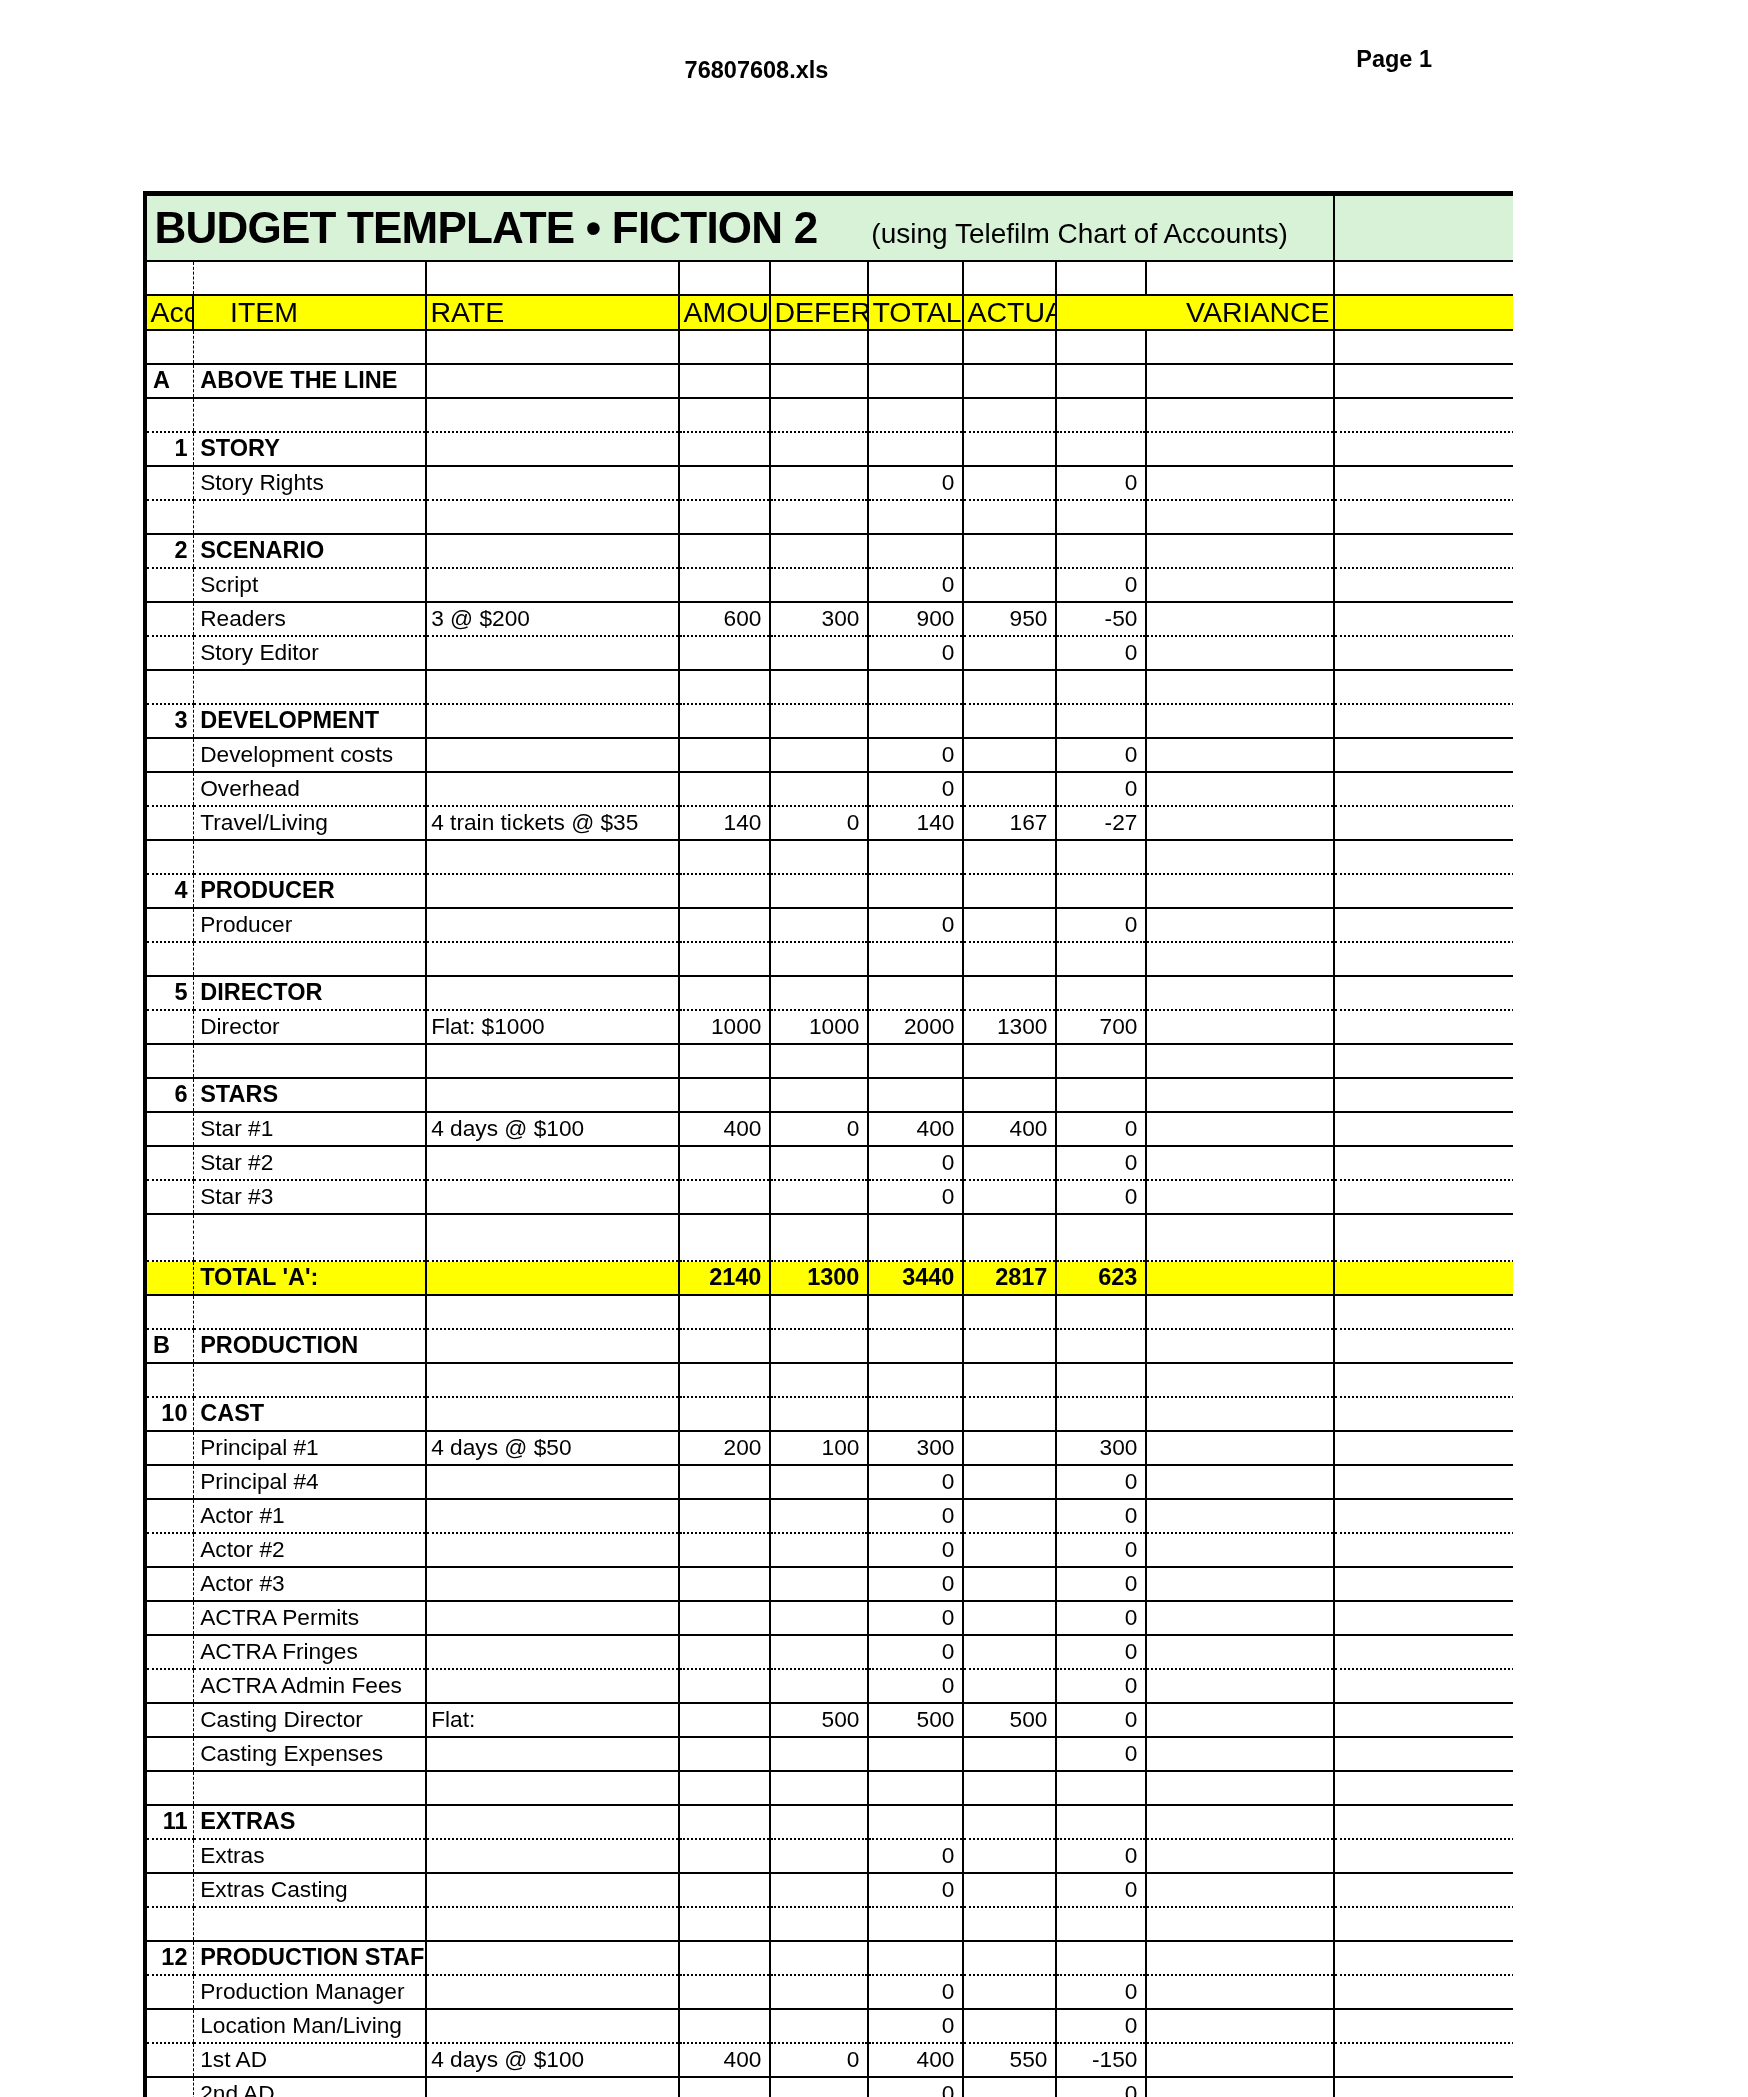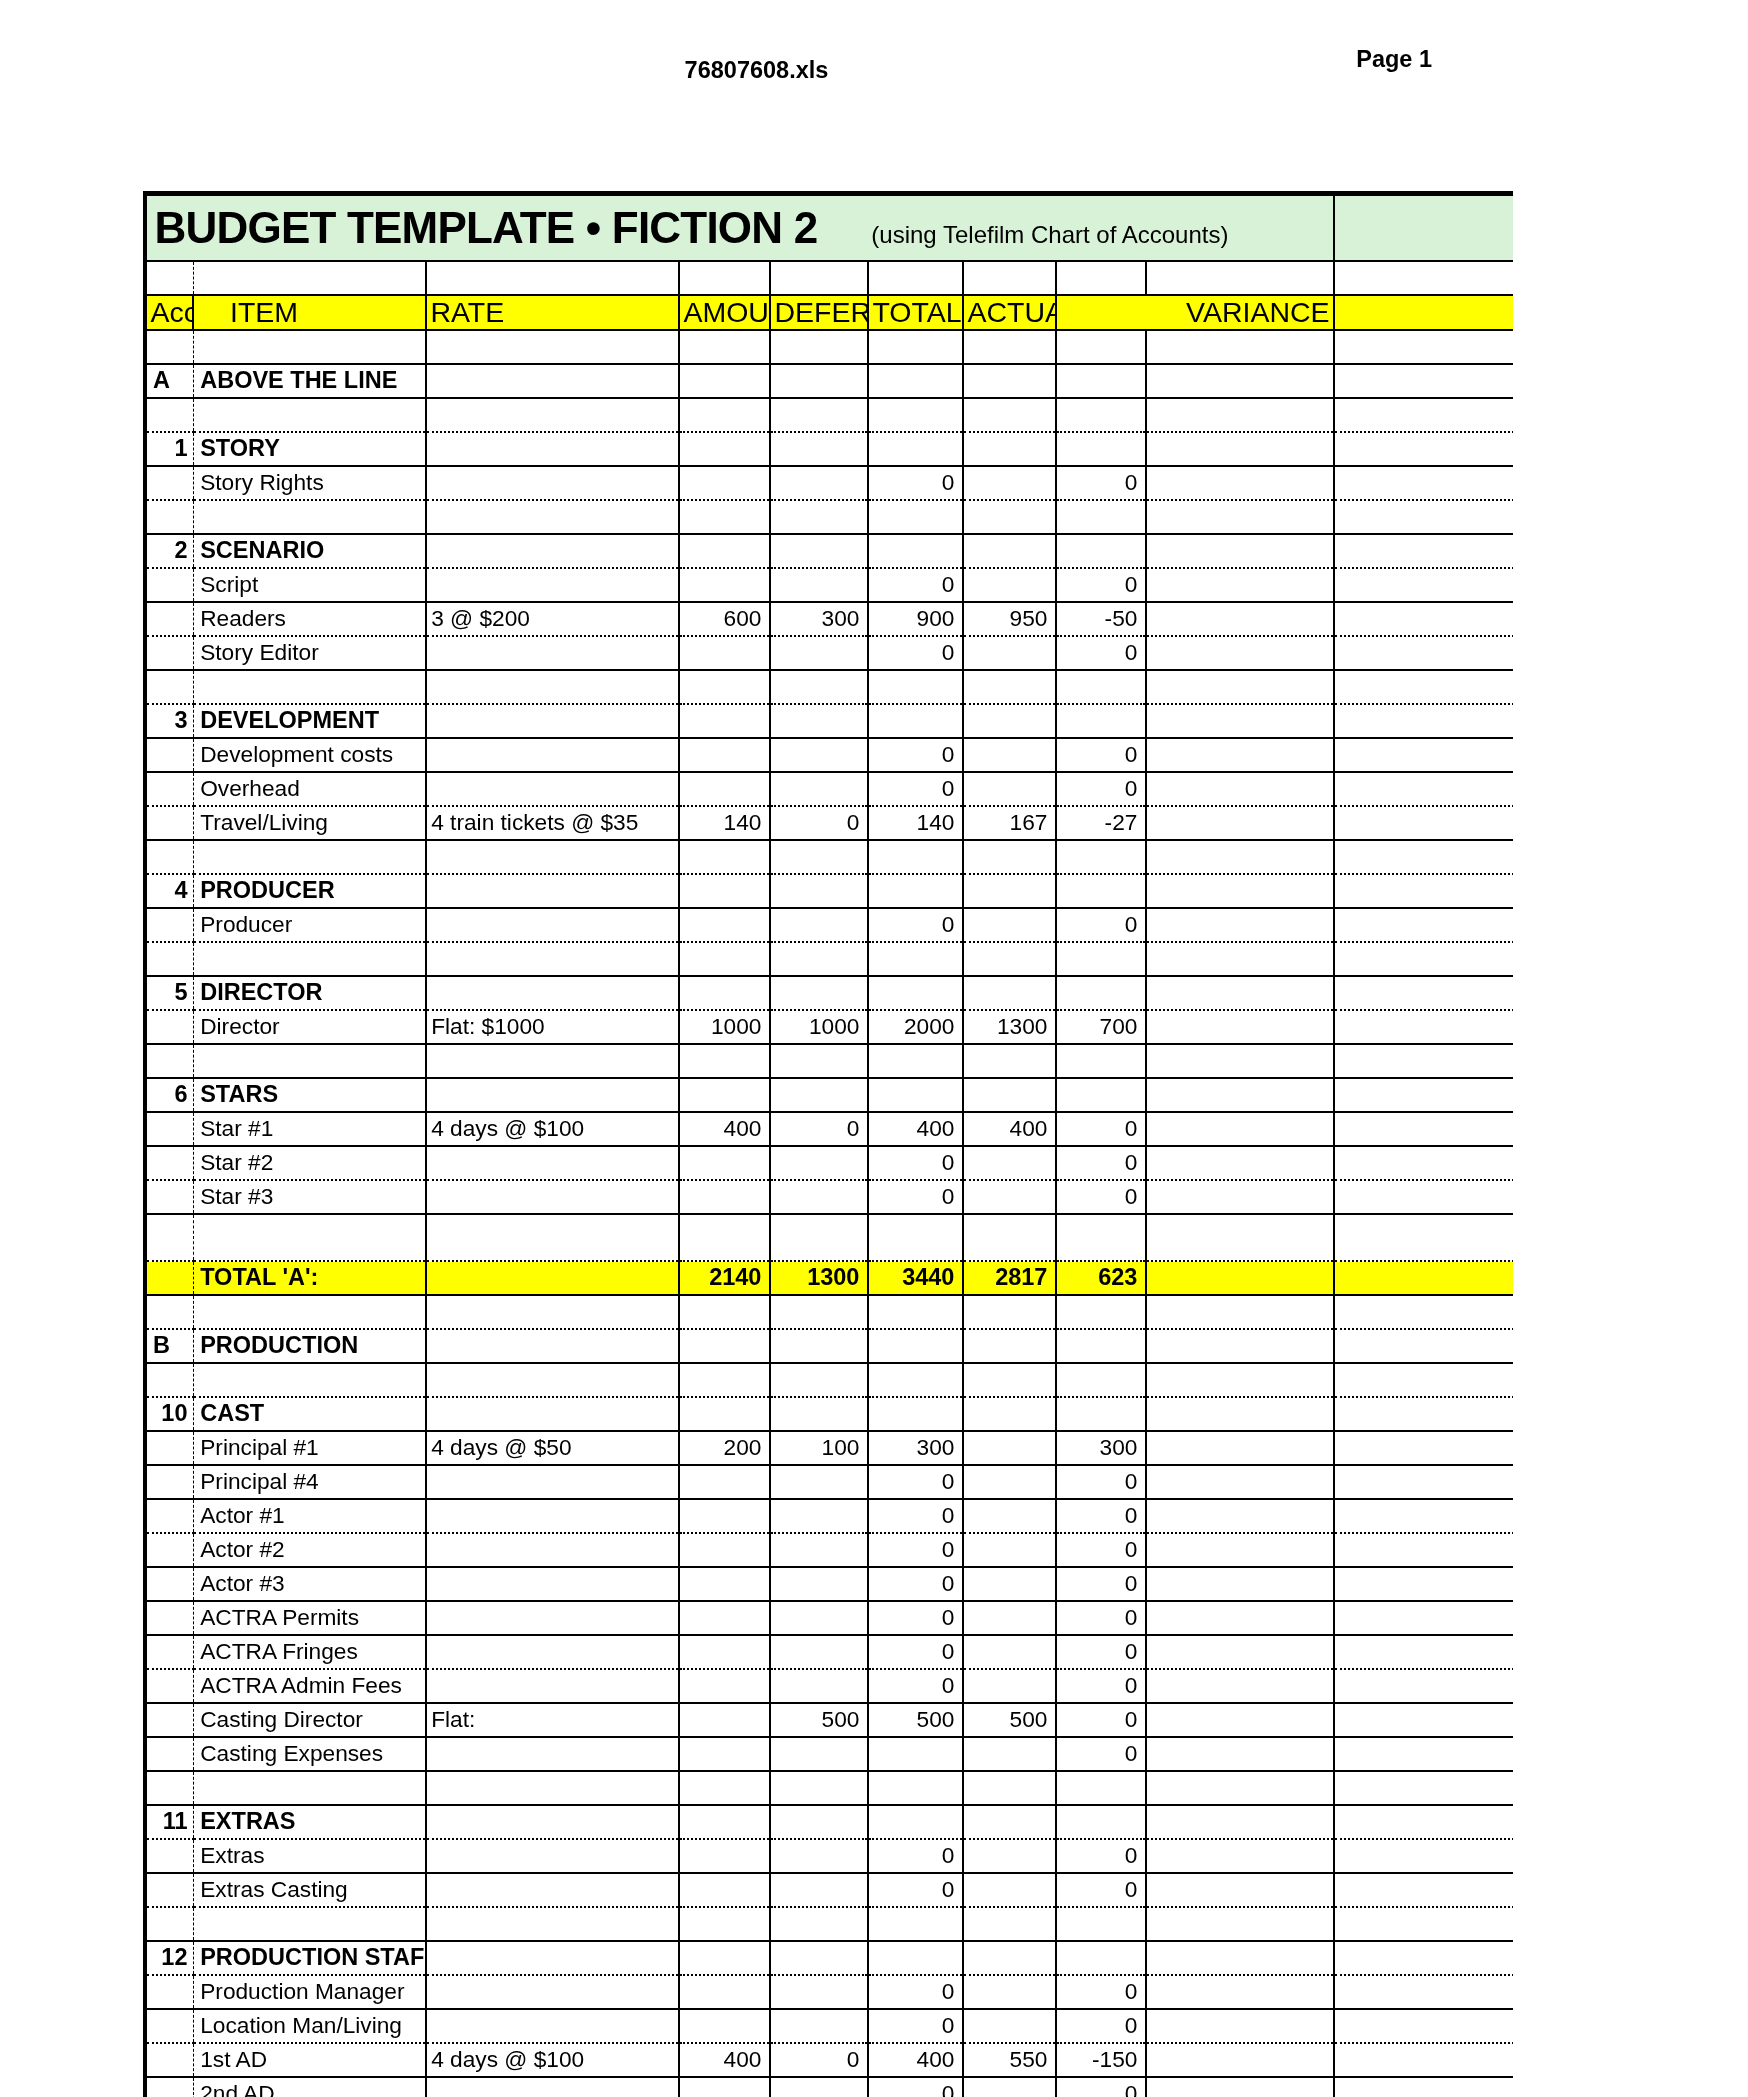--- a/index.html
+++ b/index.html
@@ -50,21 +50,21 @@
     overflow: hidden;
     white-space: nowrap;
   }
   tr.dt td { border-top: 2.5px dotted var(--border-c); }
   tr.tall td { height: 47px; }
 
   
   .r-title td { background: var(--title-bg); height: 67px; }
   .title-wrap { display: flex; align-items: baseline; gap: 54px; padding-left: 3.4px; }
   .title-text { font-size: 44px; font-weight: bold; letter-spacing: -0.8px; }
-  .subtitle-text { font-size: 24px; }
+  .subtitle-text { font-size: 28px; }
 
   
   .r-header td { background: var(--accent-bg); font-size: 28.5px; padding: 0 3.4px; }
   .r-header .c-item { border-left: 2.5px solid var(--border-c); padding-left: 36px; }
 
   
   .r-section td { font-weight: bold; font-size: 23.5px; }
   .r-total td { font-weight: bold; font-size: 23.5px; background: var(--accent-bg); }
 
   

